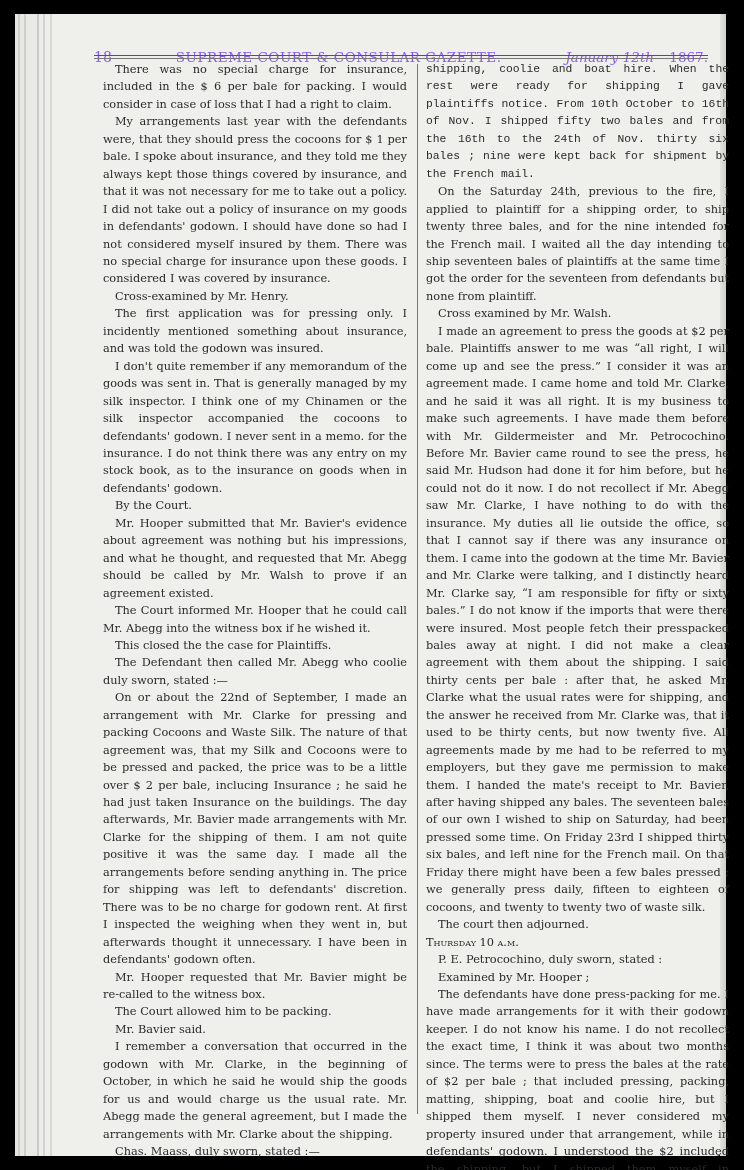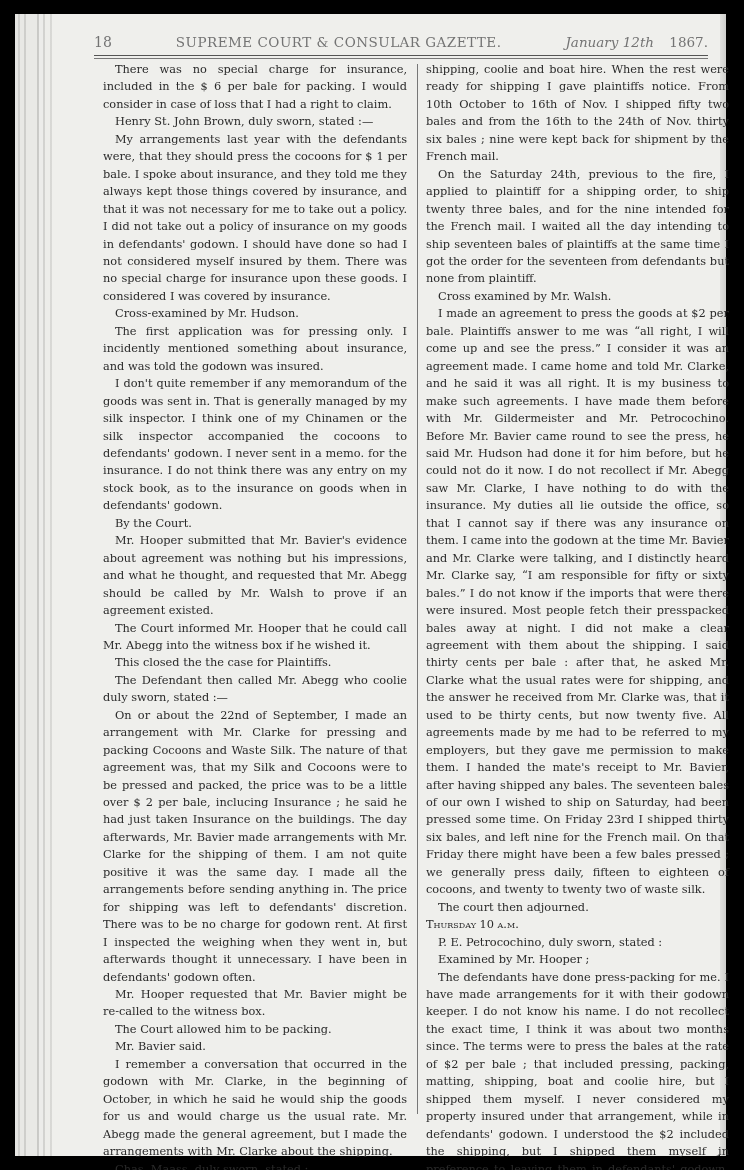--- a/index.html
+++ b/index.html
@@ -16,23 +16,23 @@
     position:absolute; left:0; top:0; width:42px; height:100%;
     background:
       linear-gradient(90deg,
         #e6e6e3 0px, #e6e6e3 3px, #b9b9b6 4px, #e8e8e5 5px,
         #e8e8e5 9px, #b4b4b1 10px, #e9e9e6 11px,
         #e9e9e6 22px, #a9a9a6 23px, #ececea 24px,
         #ececea 28px, #b8b8b5 29px, #ededea 30px,
         #ededea 35px, #c2c2bf 36px, #efefec 37px);
   }
   .header {
-    position:absolute; left:79px; top:14px; width:614px; height:22px;
+    position:absolute; left:79px; top:29px; width:614px; height:22px;
     display:flex; align-items:flex-end; justify-content:space-between;
-    font-size:13.5px; color:#737373;
+    font-size:13.5px; color:#8b5cf6;
   }
   .header .pnum { font-size:14px; }
   .header .title { letter-spacing:0.5px; font-size:13.5px; }
   .header .date { font-style:italic; font-size:13.5px; }
   .header .date .yr { font-style:normal;margin-left:11px; }
   .rule {
     position:absolute; left:79px; width:614px; height:0;
   }
   .rule.r1 { top:41px; border-top:1.2px solid #555; }
   .rule.r2 { top:44px; border-top:0.8px solid #777; }
@@ -41,21 +41,21 @@
     font-size:11.35px; line-height:17.45px; color:#2a2a2a;
     text-align:justify;
   }
   .col.left { left:88px; width:304px; }
   .col.right { left:411px; width:303px; }
   .divider {
     position:absolute; left:402px; top:50px; width:0; height:1050px;
     border-left:1px solid #777;
   }
   .col p { margin:0; text-indent:12px; }
-  .col p.noindent { text-indent:0; }
+  .col p.noindent { text-indent:0;font-family:Liberation Mono, monospace; }
   .col p.center { text-indent:0; font-variant:small-caps; }
   .right-edge {
     position:absolute; right:0; top:0; width:6px; height:100%;
     background:linear-gradient(90deg, #e2e2df, #cfcfcc);
   }
 </style>
 </head>
 <body>
 
 <div class="page">
@@ -65,23 +65,22 @@
   <div class="header">
     <span class="pnum">18</span>
     <span class="title">SUPREME COURT &amp; CONSULAR GAZETTE.</span>
     <span class="date"><span>January 12th</span> <span class="yr">1867.</span></span>
   </div>
   <div class="rule r1"></div>
   <div class="rule r2"></div>
 
   <div class="col left">
     <p>There was no special charge for insurance, included in the $ 6 per bale for packing. I would consider in case of loss that I had a right to claim.</p>
-    <p>Henry St. John Brown, duly sworn, stated :—</p>
     <p>My arrangements last year with the defendants were, that they should press the cocoons for $ 1 per bale. I spoke about insurance, and they told me they always kept those things covered by insurance, and that it was not necessary for me to take out a policy. I did not take out a policy of insurance on my goods in defendants' godown. I should have done so had I not considered myself insured by them. There was no special charge for insurance upon these goods. I considered I was covered by insurance.</p>
-    <p>Cross-examined by Mr. Hudson.</p>
+    <p>Cross-examined by Mr. Henry.</p>
     <p>The first application was for pressing only. I incidently mentioned something about insurance, and was told the godown was insured.</p>
     <p>I don't quite remember if any memorandum of the goods was sent in. That is generally managed by my silk inspector. I think one of my Chinamen or the silk inspector accompanied the cocoons to defendants' godown. I never sent in a memo. for the insurance. I do not think there was any entry on my stock book, as to the insurance on goods when in defendants' godown.</p>
     <p>By the Court.</p>
     <p>Mr. Hooper submitted that Mr. Bavier's evidence about agreement was nothing but his impressions, and what he thought, and requested that Mr. Abegg should be called by Mr. Walsh to prove if an agreement existed.</p>
     <p>The Court informed Mr. Hooper that he could call Mr. Abegg into the witness box if he wished it.</p>
     <p>This closed the the case for Plaintiffs.</p>
     <p>The Defendant then called Mr. Abegg who coolie duly sworn, stated :—</p>
     <p>On or about the 22nd of September, I made an arrangement with Mr. Clarke for pressing and packing Cocoons and Waste Silk. The nature of that agreement was, that my Silk and Cocoons were to be pressed and packed, the price was to be a little over $ 2 per bale, inclucing Insurance ; he said he had just taken Insurance on the buildings. The day afterwards, Mr. Bavier made arrangements with Mr. Clarke for the shipping of them. I am not quite positive it was the same day. I made all the arrangements before sending anything in. The price for shipping was left to defendants' discretion. There was to be no charge for godown rent. At first I inspected the weighing when they went in, but afterwards thought it unnecessary. I have been in defendants' godown often.</p>
     <p>Mr. Hooper requested that Mr. Bavier might be re-called to the witness box.</p>
     <p>The Court allowed him to be packing.</p>

